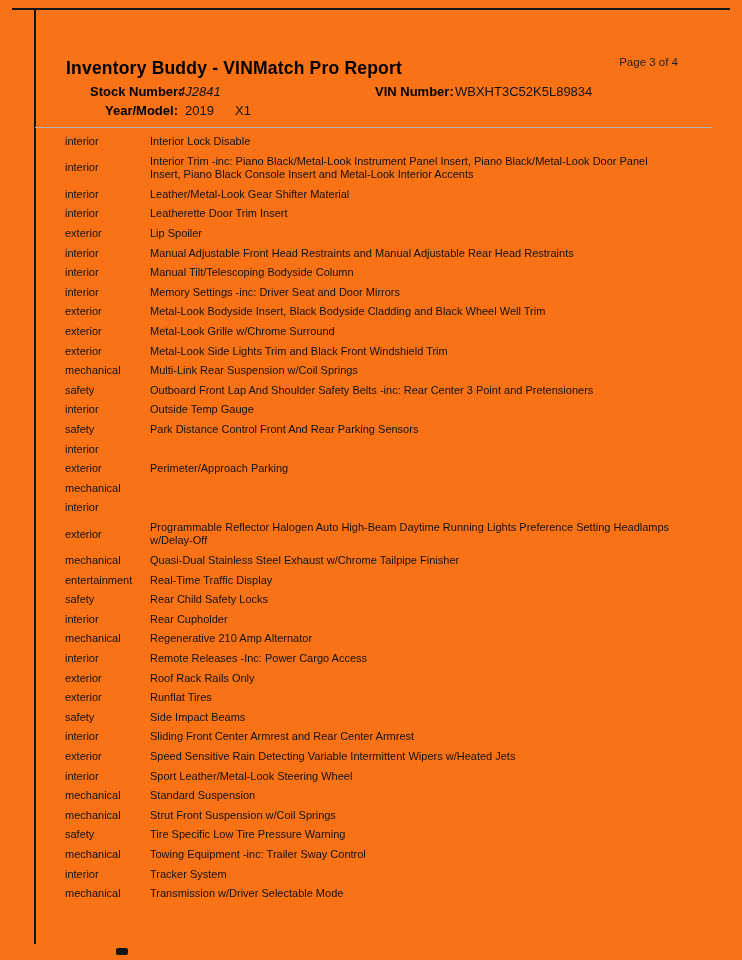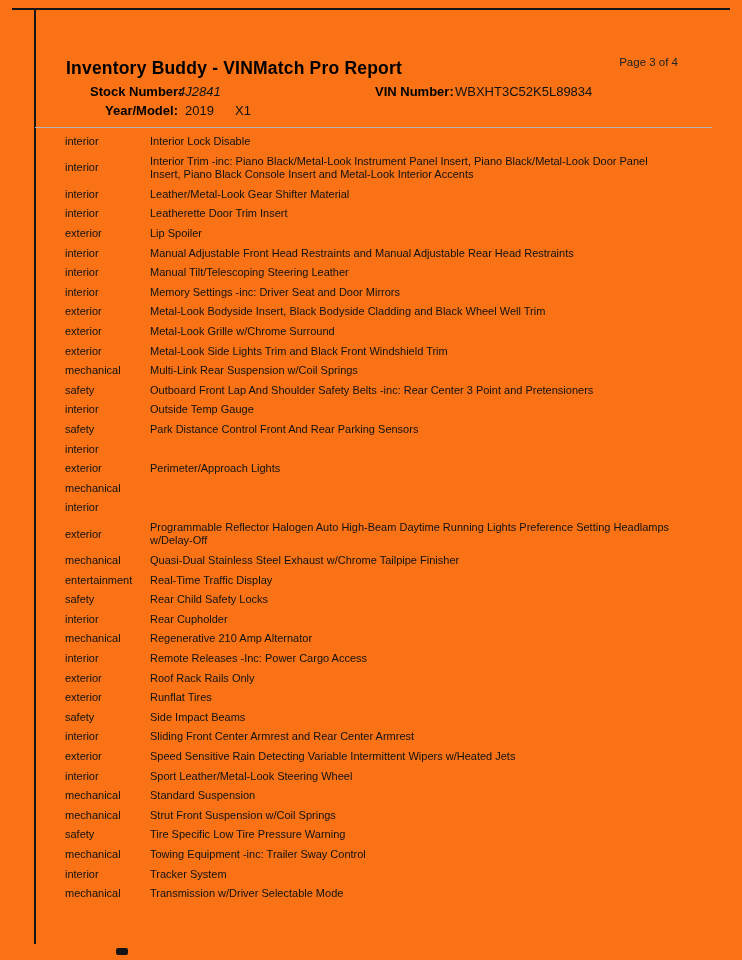--- a/index.html
+++ b/index.html
@@ -85,21 +85,21 @@
         <div class="feature-row">
           <div class="cat">exterior</div>
           <div class="desc">Lip Spoiler</div>
         </div>
         <div class="feature-row">
           <div class="cat">interior</div>
           <div class="desc">Manual Adjustable Front Head Restraints and Manual Adjustable Rear Head Restraints</div>
         </div>
         <div class="feature-row">
           <div class="cat">interior</div>
-          <div class="desc">Manual Tilt/Telescoping Steering Leather</div>
+          <div class="desc">Manual Tilt/Telescoping Bodyside Column</div>
         </div>
         <div class="feature-row">
           <div class="cat">interior</div>
           <div class="desc">Memory Settings -inc: Driver Seat and Door Mirrors</div>
         </div>
         <div class="feature-row">
           <div class="cat">exterior</div>
           <div class="desc">Metal-Look Bodyside Insert, Black Bodyside Cladding and Black Wheel Well Trim</div>
         </div>
         <div class="feature-row">
@@ -124,21 +124,21 @@
         </div>
         <div class="feature-row">
           <div class="cat">safety</div>
           <div class="desc">Park Distance Control Front And Rear Parking Sensors</div>
         </div>
         <div class="feature-row">
           <div class="cat">interior</div>
         </div>
         <div class="feature-row">
           <div class="cat">exterior</div>
-          <div class="desc">Perimeter/Approach Lights</div>
+          <div class="desc">Perimeter/Approach Parking</div>
         </div>
         <div class="feature-row">
           <div class="cat">mechanical</div>
         </div>
         <div class="feature-row">
           <div class="cat">interior</div>
         </div>
         <div class="feature-row">
           <div class="cat">exterior</div>
           <div class="desc">Programmable Reflector Halogen Auto High-Beam Daytime Running Lights Preference Setting Headlamps w/Delay-Off</div>

